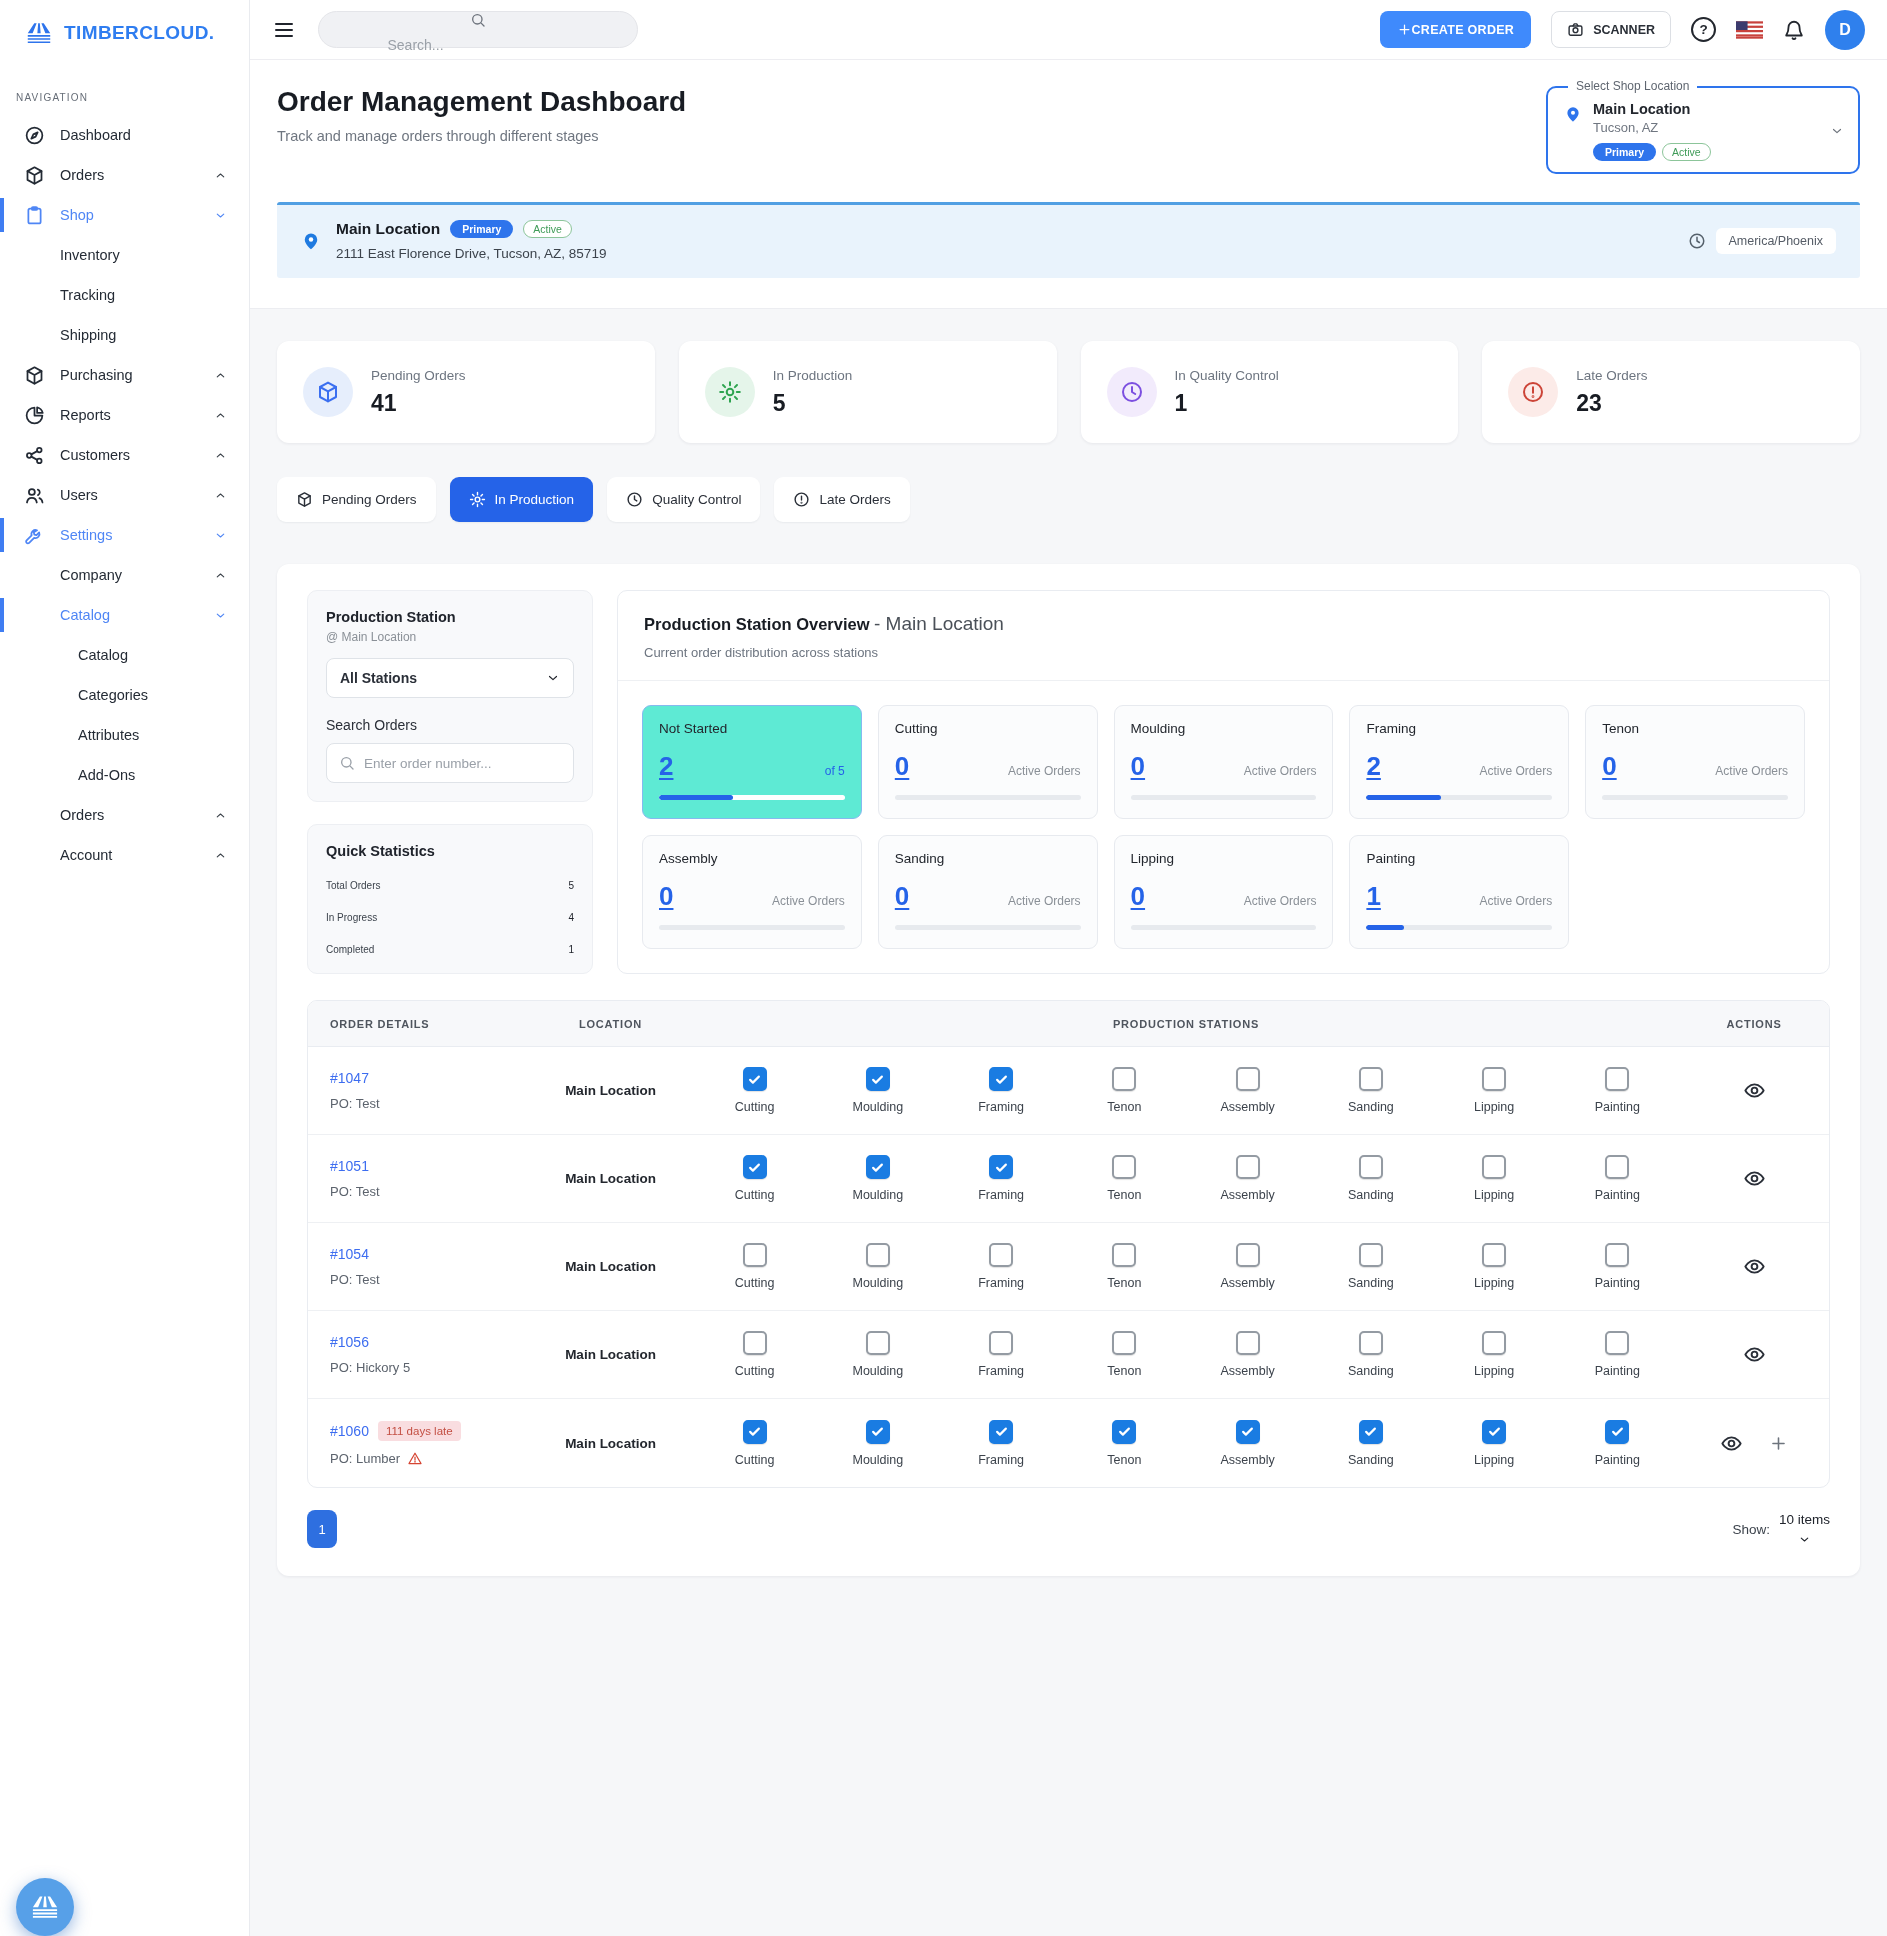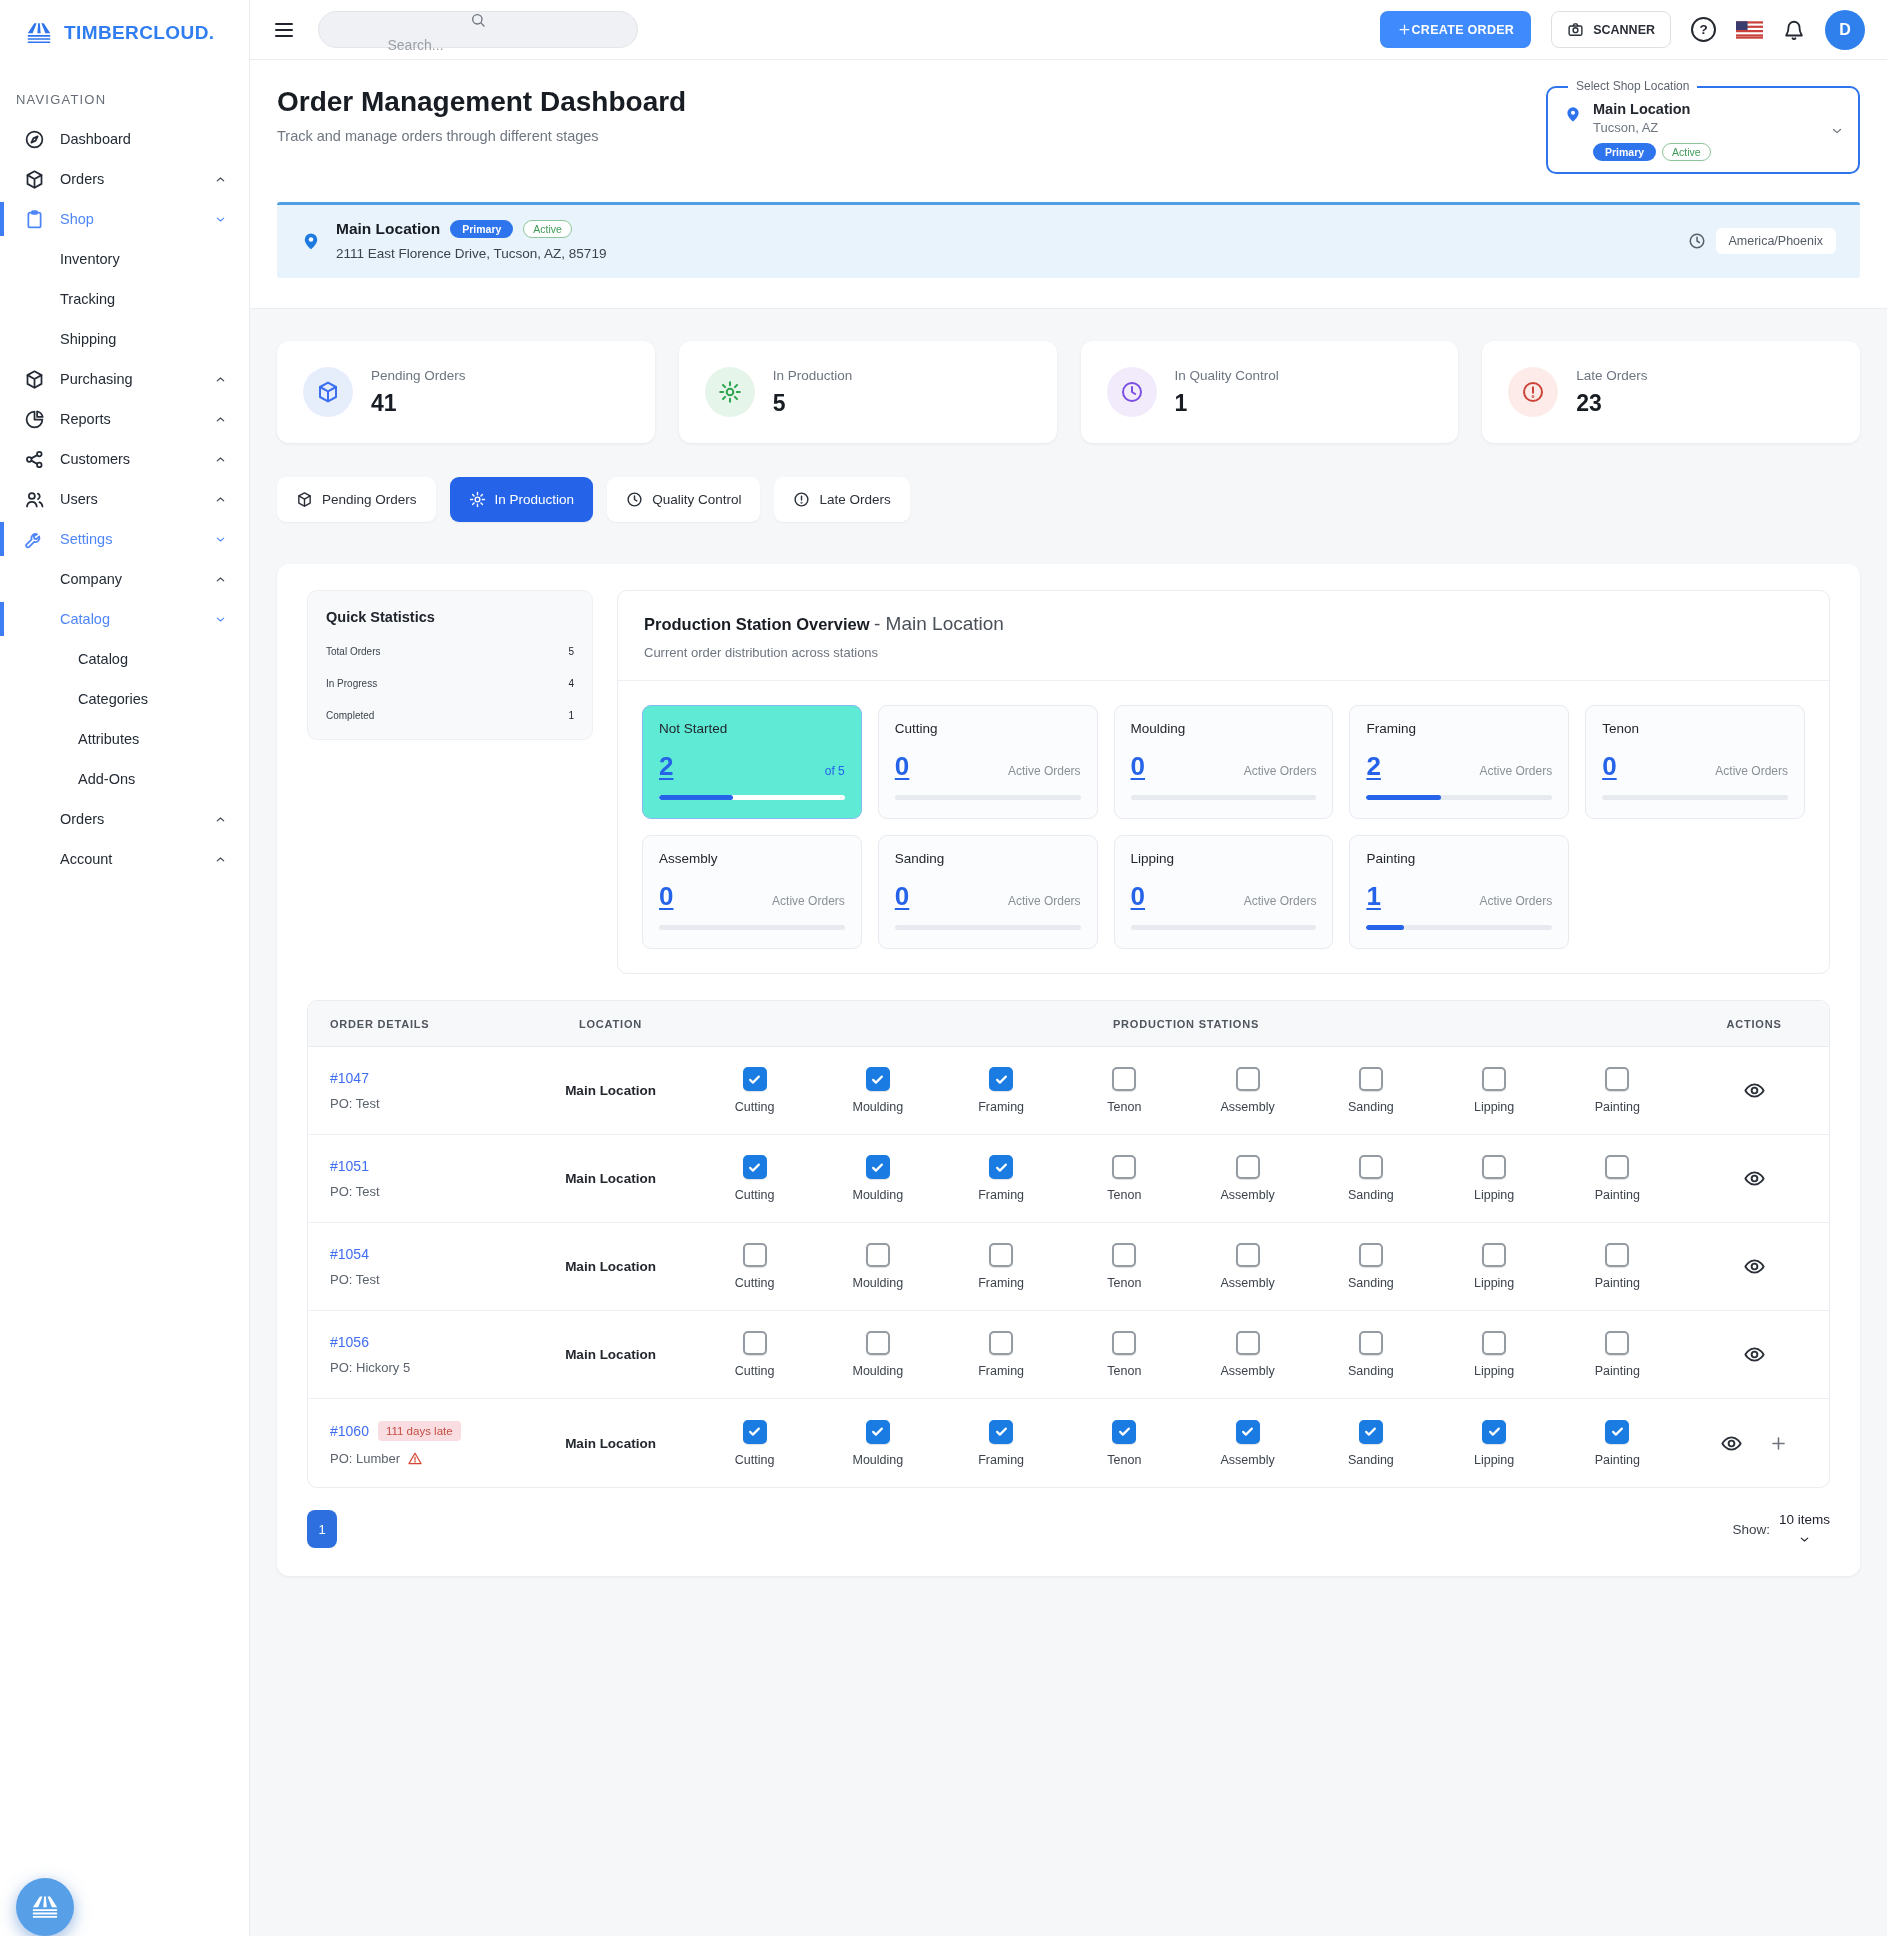--- a/index.html
+++ b/index.html
@@ -9,21 +9,21 @@
     font-family: "Liberation Sans", "DejaVu Sans", sans-serif;
   }
   .icn { display: inline-flex; flex: none; }
   .icn svg { width: 100%; height: 100%; }
 
   
   .sidebar { position: absolute; left:0; top:0; width:250px; height:100%; background:#fff; border-right:1px solid #e9ebef; z-index:5; }
   .logo { display:flex; align-items:center; gap:10px; padding:20px 0 0 24px; }
   .logo .icn { width:30px; height:26px; color:#2e74ec; }
   .logo-text { font-size:19px; font-weight:bold; color:#2f7df0; letter-spacing:.4px; }
-  .nav-label { margin:46px 0 12px 16px; font-size:13px; letter-spacing:1.2px; color:#666d77; }
+  .nav-label { margin:46px 0 12px 16px; font-size:10px; letter-spacing:1.2px; color:#666d77; }
   .nav-item { position:relative; display:flex; align-items:center; height:40px; padding-left:24px; font-size:14.5px; color:#242b35; cursor:pointer; }
   .nav-item .nicon { width:21px; height:21px; margin-right:15px; color:#242b35; }
   .nav-item.lvl1 { padding-left:60px; }
   .nav-item.lvl2 { padding-left:78px; }
   .nav-item .chev { margin-left:auto; margin-right:22px; width:13px; height:13px; color:#3a4149; }
   .nav-item.accent, .nav-item.accent .nicon, .nav-item.accent .chev { color:#4f86f5; }
   .nav-item.bar::before { content:""; position:absolute; left:0; top:3px; bottom:3px; width:4px; background:#3f7df2; }
 
   
   .topbar { position:absolute; left:250px; right:0; top:0; height:60px; background:#fff; border-bottom:1px solid #ededf1; display:flex; align-items:center; padding:0 22px; z-index:4; }
@@ -555,20 +555,42 @@
           </span>
           <span>Late Orders</span>
         </button>
       </div>
 
     <div class="tracking">
 
       <div class="tracking-body">
         <div class="left-col">
           <div class="panel">
+            <div class="panel-title">Production Station</div>
+            <div class="panel-sub">@ Main Location</div>
+            <div class="sel">
+              <span>All Stations</span>
+              <span class="chev icn">
+                  <svg viewBox="0 0 24 24" fill="none" stroke="currentColor" stroke-width="2" stroke-linecap="round" stroke-linejoin="round">
+                    <path d="M6 9.4l6 5.4 6-5.4"></path>
+                  </svg>
+                </span>
+            </div>
+            <div class="search-label">Search Orders</div>
+            <div class="search-box">
+              <span class="icn">
+                  <svg viewBox="0 0 24 24" fill="none" stroke="currentColor" stroke-width="2" stroke-linecap="round" stroke-linejoin="round">
+                    <circle cx="11" cy="11" r="7"></circle>
+                    <path d="M21 21l-4.3-4.3"></path>
+                  </svg>
+                </span>
+              <input type="text" placeholder="Enter order number..." style="">
+            </div>
+          </div>
+          <div class="panel">
             <div class="panel-title">Quick Statistics</div>
             <div id="quick-stats">
                 <div class="qs-row">
                   <span>Total Orders</span>
                   <span class="qs-val">5</span>
                 </div>
                 <div class="qs-row">
                   <span>In Progress</span>
                   <span class="qs-val">4</span>
                 </div>

